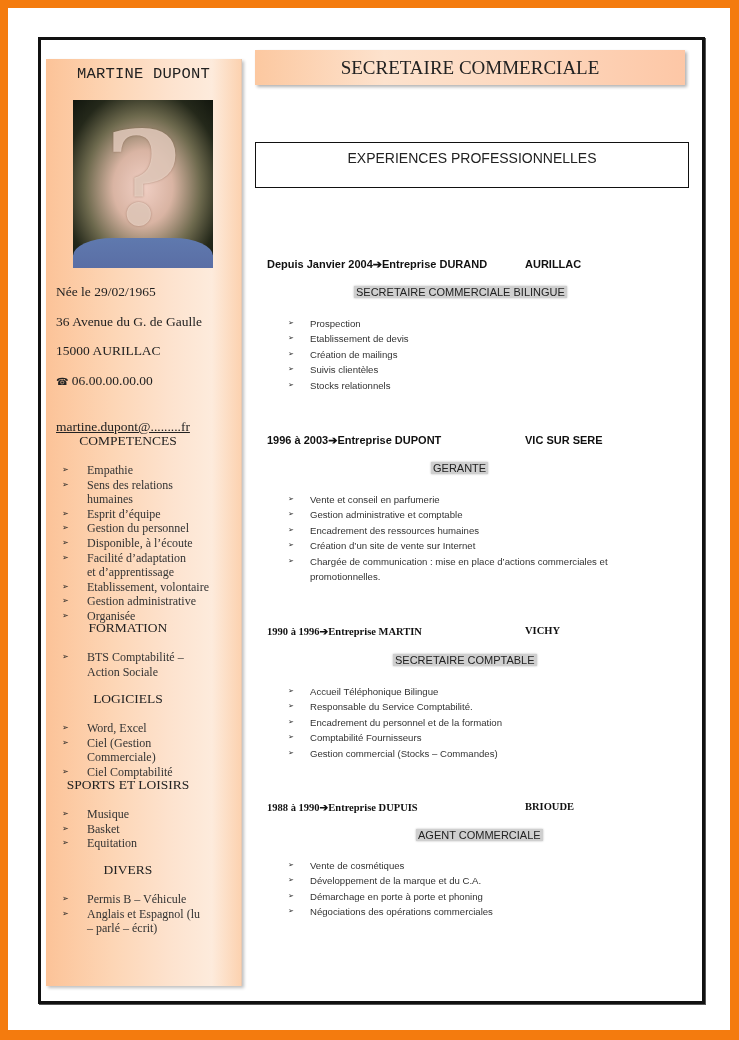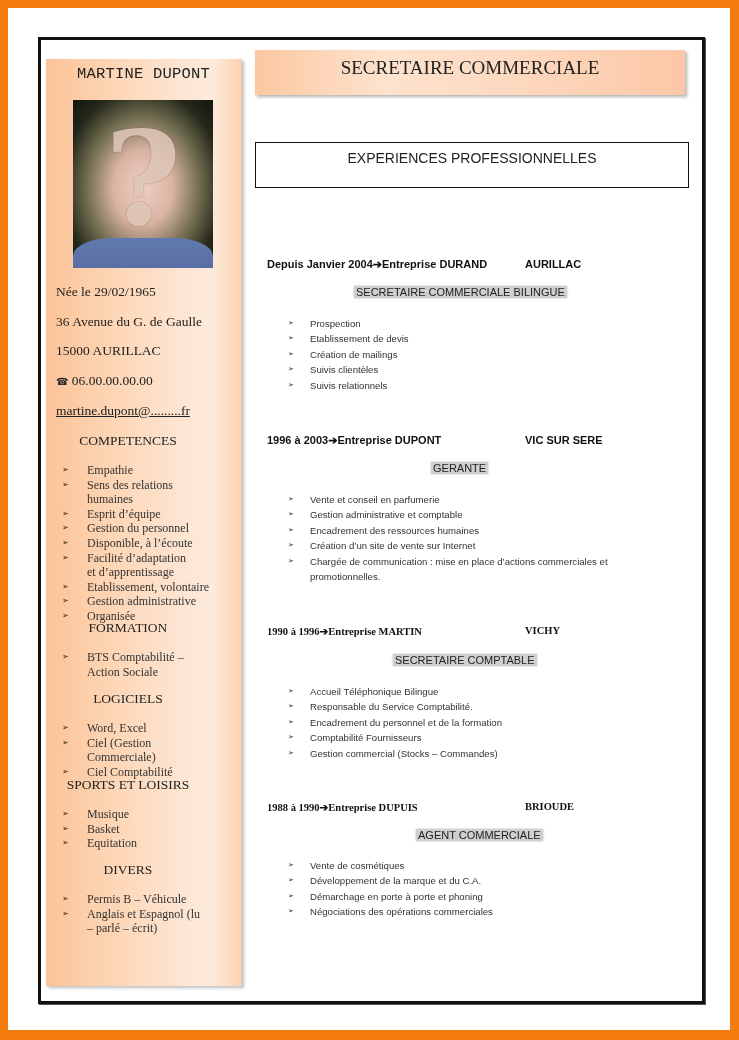--- a/index.html
+++ b/index.html
@@ -40,36 +40,36 @@
   }
   .photo .qmark {
     position: absolute; left: 0; top: 14px; width: 140px; text-align: center;
     font-family: "DejaVu Serif", serif; font-size: 130px; line-height: 1; font-weight: bold;
     color: rgba(246,226,214,0.7);
     text-shadow: 0 0 2px rgba(120,80,60,0.6);
   }
   .contact {
     position: absolute; left: 10px; font-size: 13.5px; color: #222; white-space: nowrap;
   }
-  .contact.email { text-decoration: underline; }
+  .contact.email { text-decoration: underline; margin-top: 16px; }
   .sec-title {
     position: absolute; left: 0; width: 164px; text-align: center;
     font-size: 13.5px; color: #222;
   }
   .side-list {
     position: absolute; left: 16px; margin: 0; padding: 0; list-style: none;
     font-size: 12px; color: #333; line-height: 14.6px;
   }
   .side-list li { position: relative; padding-left: 25px; width: 130px; }
   .side-list li::before {
     content: "\27A2"; position: absolute; left: 0; top: 0; font-size: 8px;
     font-family: "DejaVu Sans", sans-serif; color: #222;
   }
   .title-bar {
-    position: absolute; left: 255px; top: 50px; width: 430px; height: 45px;
+    position: absolute; left: 255px; top: 50px; width: 430px; height: 35px;
     background: linear-gradient(90deg, #fcc8a0 0%, #fde2cd 30%, #fdd9c0 60%, #fdc7a6 100%);
     box-shadow: 2px 2px 3px rgba(0,0,0,0.3);
   }
   .title-bar span {
     position: absolute; left: 0; top: 7px; width: 430px; text-align: center;
     font-size: 19px; color: #222;
   }
   .exp-box {
     position: absolute; left: 255px; top: 142px; width: 434px; height: 46px;
     border: 1.5px solid #111; box-sizing: border-box;
@@ -171,21 +171,21 @@
 <div class="job-head sans" style="top:258px">
   <span>Depuis Janvier 2004➔Entreprise DURAND</span>
   <span class="city">AURILLAC</span>
 </div>
 <div class="job-role" style="left:354px;top:286px">SECRETAIRE COMMERCIALE BILINGUE</div>
 <ul class="job-list" style="top:316px">
   <li>Prospection</li>
   <li>Etablissement de devis</li>
   <li>Création de mailings</li>
   <li>Suivis clientèles</li>
-  <li>Suivis relationnels</li>
+  <li>Stocks relationnels</li>
 </ul>
 
 <div class="job-head sans" style="top:434px">
   <span>1996 à 2003➔Entreprise DUPONT</span>
   <span class="city">VIC SUR SERE</span>
 </div>
 <div class="job-role" style="left:431px;top:462px">GERANTE</div>
 <ul class="job-list" style="top:492px">
   <li>Vente et conseil en parfumerie</li>
   <li>Gestion administrative et comptable</li>

